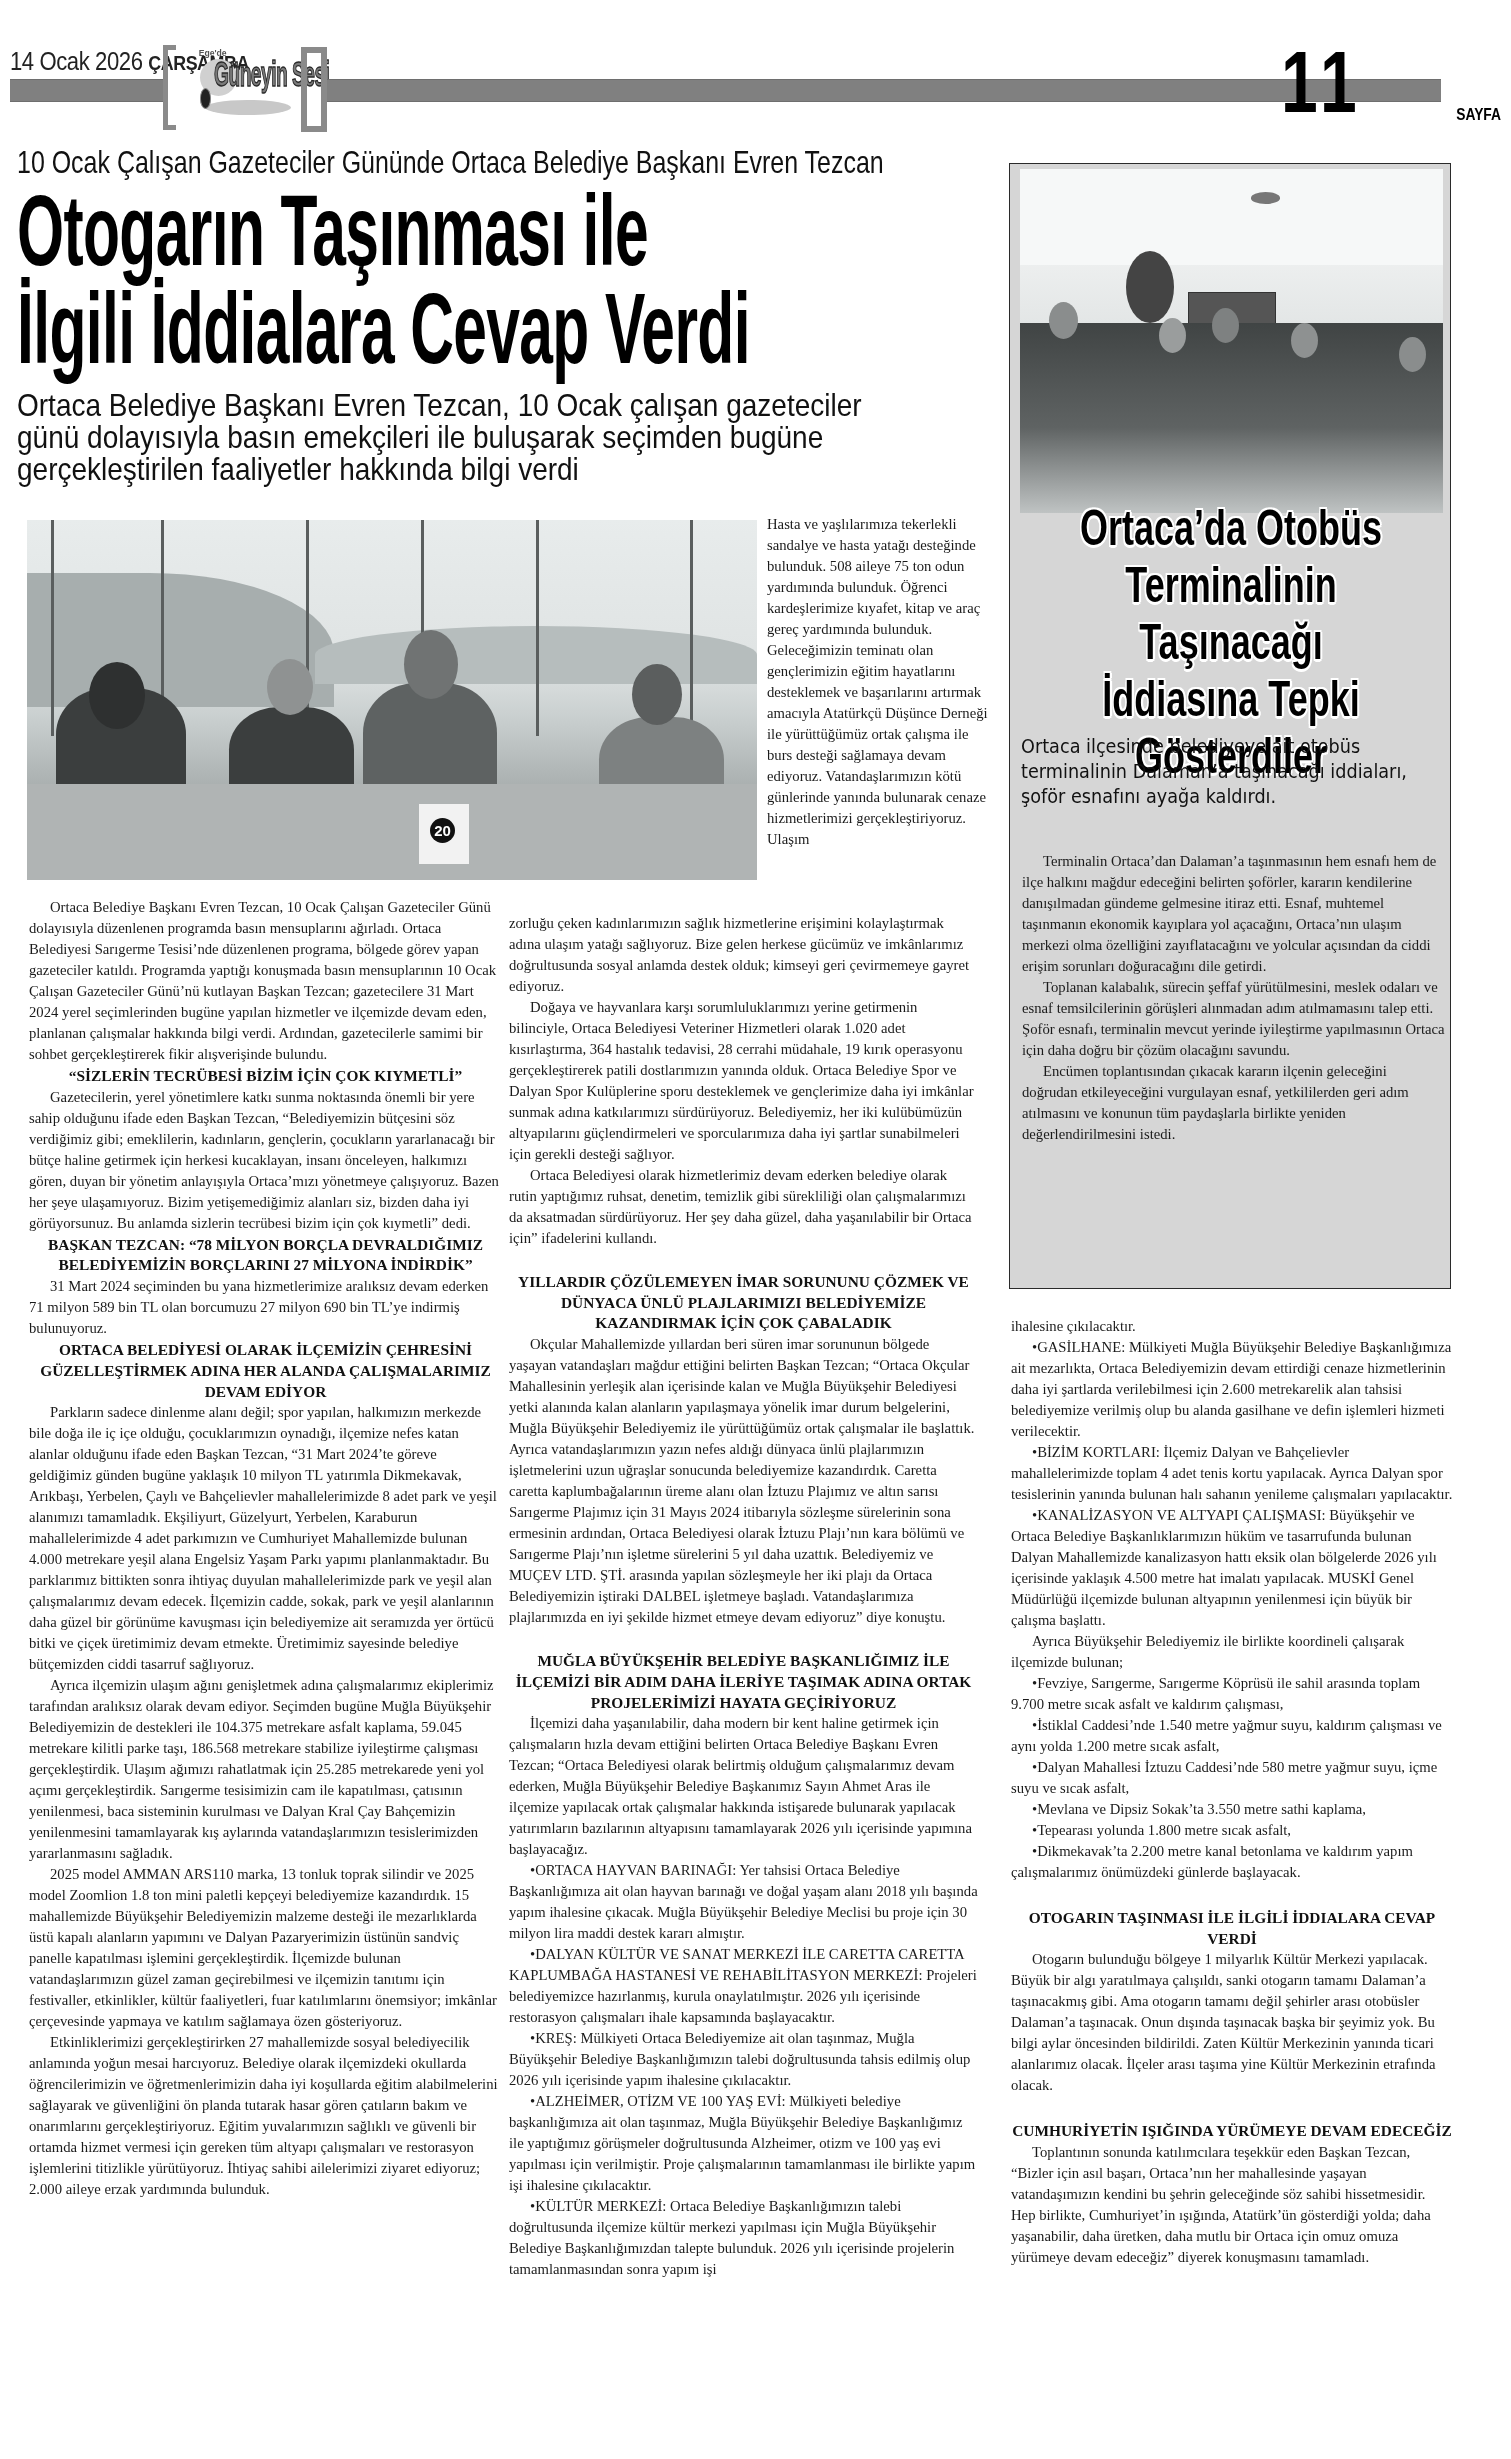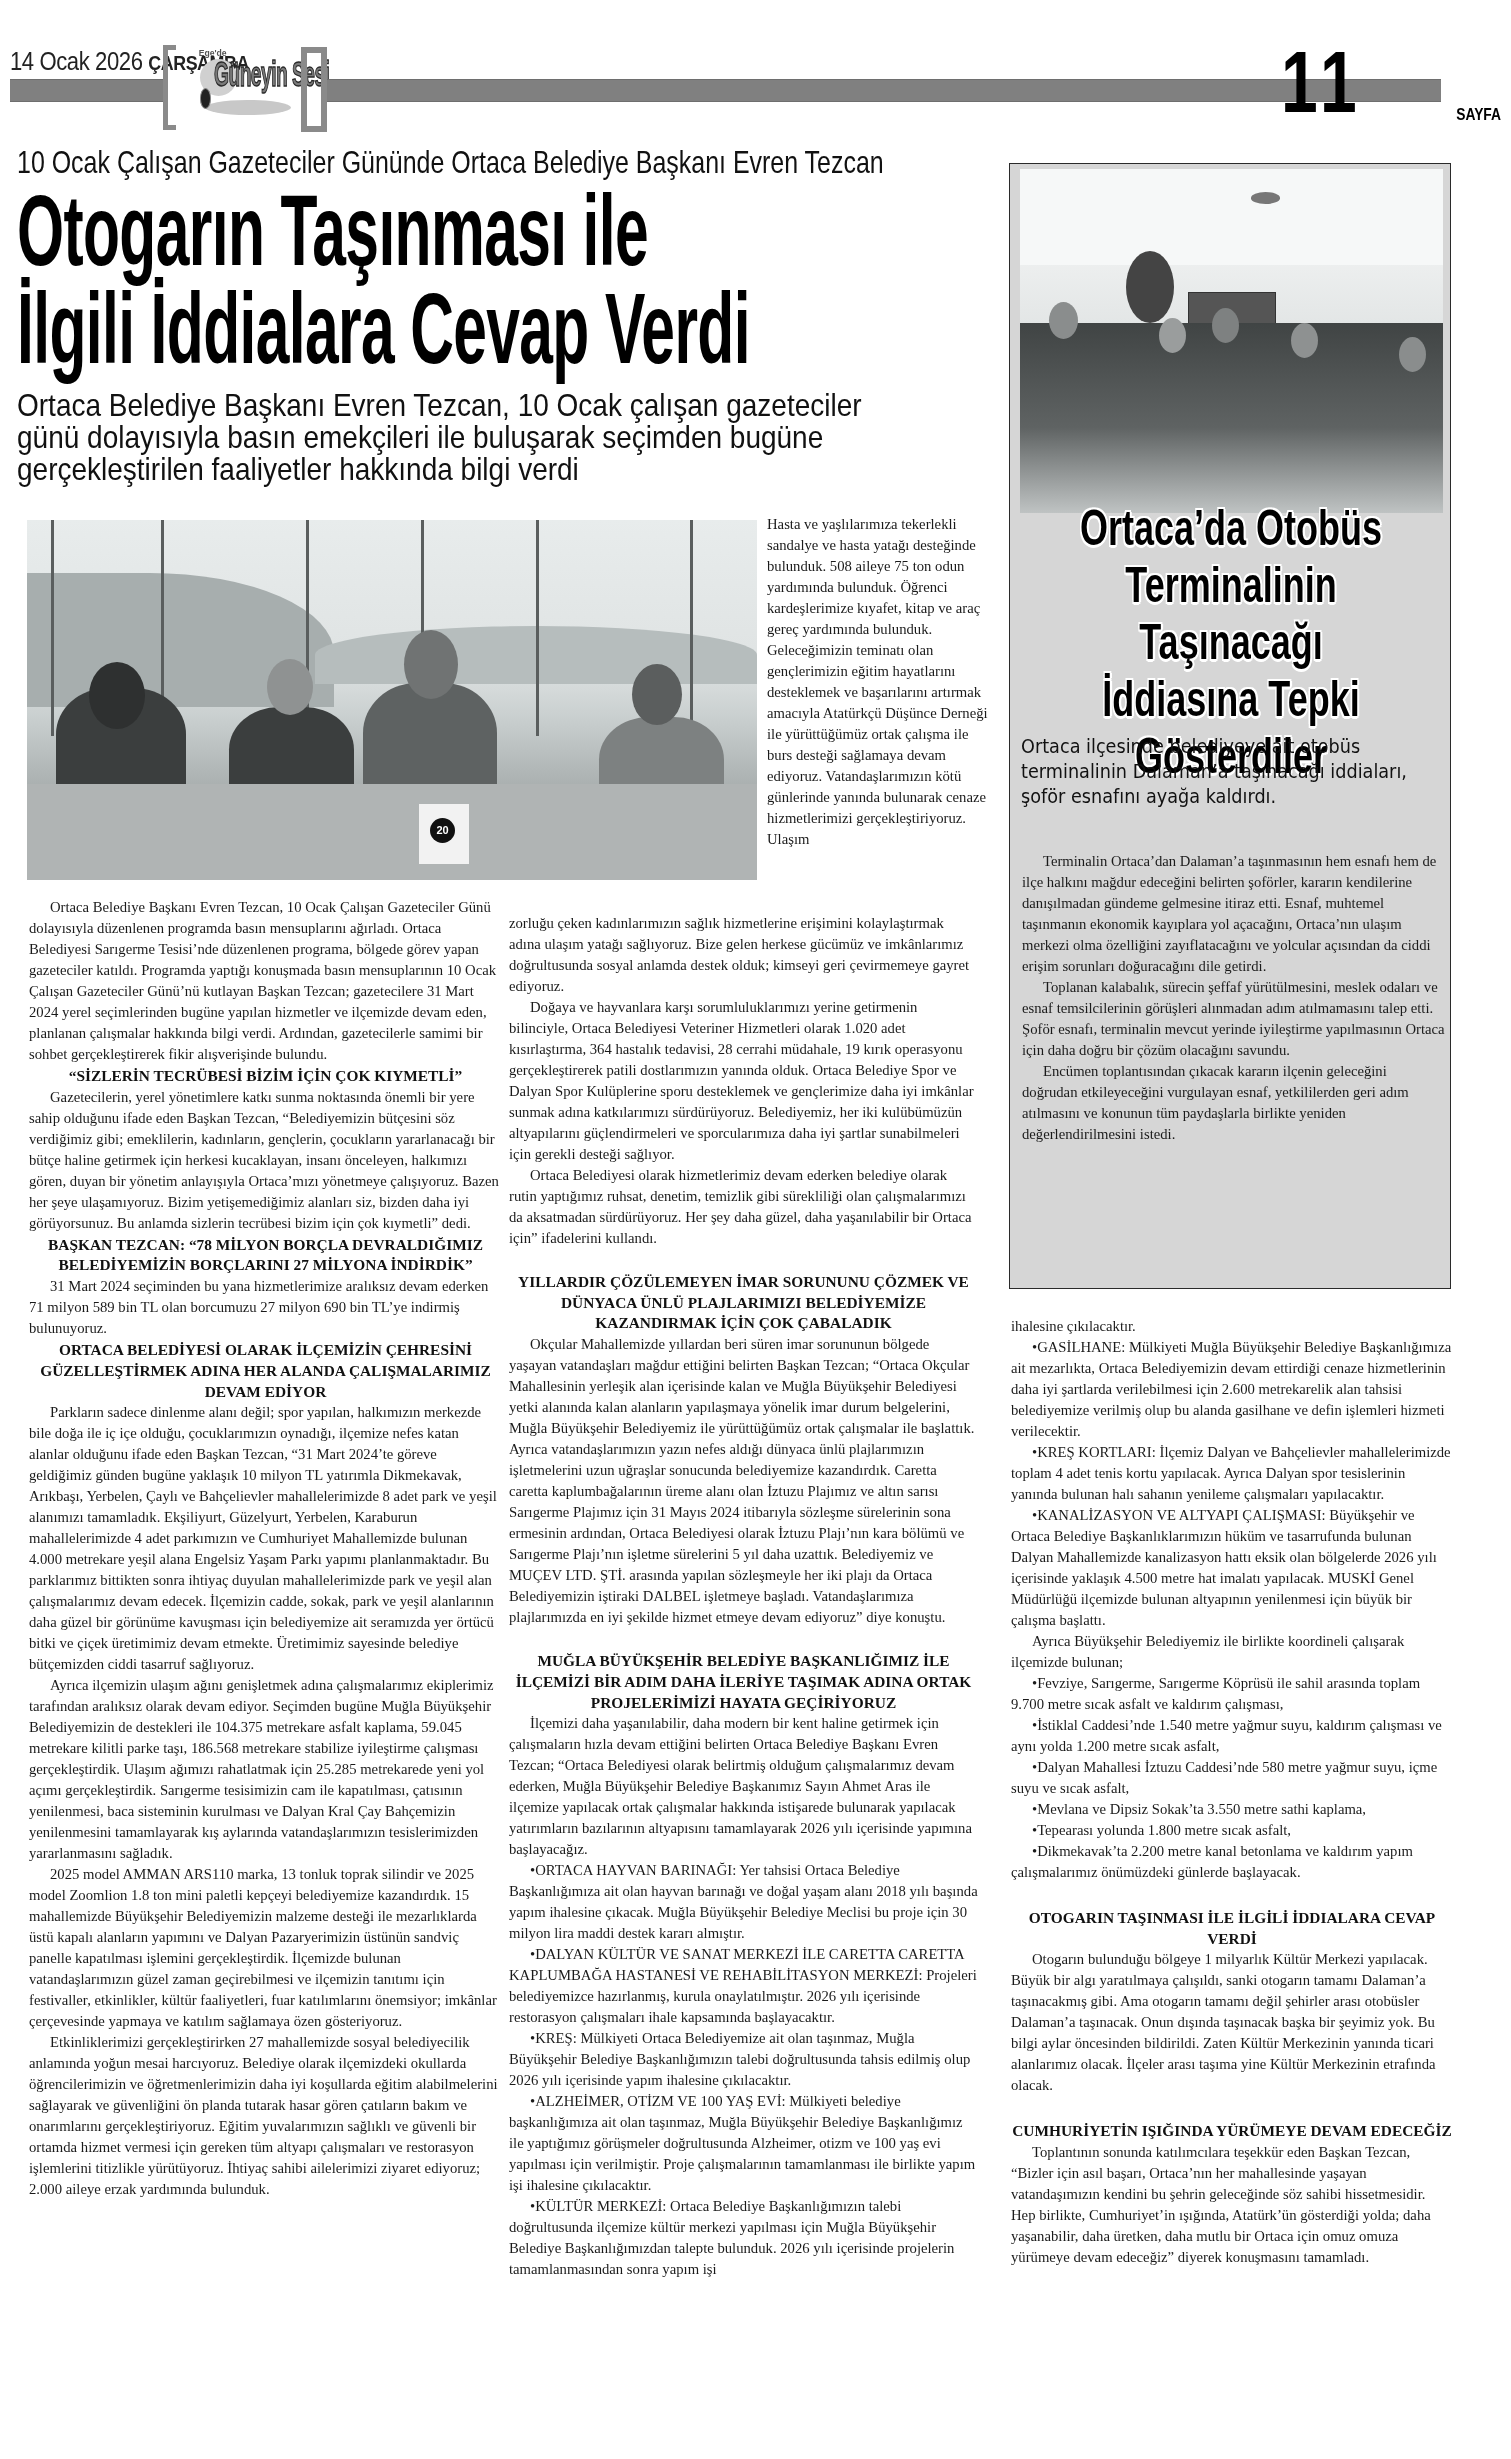--- a/index.html
+++ b/index.html
@@ -29,21 +29,21 @@
 
   
   .photo { position: absolute; overflow: hidden; }
   .photo-main { left: 27px; top: 520px; width: 730px; height: 360px; background: linear-gradient(180deg, #e8ecec 0%, #dfe3e3 40%, #c9cfcf 55%, #a8aeae 75%, #8d9393 100%); }
   .ph-window { position: absolute; top: 0; width: 2.9px; height: 60%; background: #5a5e5e; }
   .ph-hill { position: absolute; left: 0; top: 53px; width: 307px; height: 134px; background: #a7aeae; border-radius: 0 60% 0 0; }
   .ph-hill2 { position: absolute; left: 288px; top: 106px; width: 442px; height: 58px; background: #b6bdbd; border-radius: 60% 60% 0 0; }
   .ph-table { position: absolute; left: 0; top: 264px; width: 730px; height: 96px; background: #b0b4b4; }
   .ph-person { position: absolute; border-radius: 40% 40% 10% 10%; background: #3b3e3e; }
   .ph-head { position: absolute; border-radius: 50%; background: #6d7070; }
-  .ph-badge { position: absolute; left: 403px; top: 298px; width: 25px; height: 25px; border-radius: 50%; background: #111; color: #fff; font-family: "Liberation Sans", sans-serif; font-weight: 700; font-size: 11px; text-align: center; line-height: 25px; }
+  .ph-badge { position: absolute; left: 403px; top: 298px; width: 25px; height: 25px; border-radius: 50%; background: #111; color: #fff; font-family: "Liberation Sans", sans-serif; font-weight: 700; font-size: 15px; text-align: center; line-height: 25px; }
   .ph-sign { position: absolute; left: 392px; top: 284px; width: 50px; height: 60px; background: #f2f2f2; }
 
   
   .sidebox { position: absolute; left: 1009px; top: 163px; width: 442px; height: 1126px; background: #d6d6d6; border: 1.9px solid #2a2a2a; border-top: 1.9px solid #2a2a2a; }
   .photo-side { left: 1020px; top: 169px; width: 423px; height: 344px; background: linear-gradient(180deg, #f3f5f5 0%, #eef0f0 25%, #e3e6e6 45%, #9fa3a3 60%, #8a8e8e 100%); }
   .side-title { position: absolute; left: 1012px; top: 500px; width: 438px; text-align: center; font-family: "Liberation Sans", sans-serif; font-weight: 900; font-size: 50px; line-height: 57px; color: #000; text-shadow: -1.9px -1.9px 0 #fff, 1.9px -1.9px 0 #fff, -1.9px 1.9px 0 #fff, 1.9px 1.9px 0 #fff, 0 2.9px 0 #fff, 2.9px 0 0 #fff; transform: scaleX(0.72); }
   .side-deck { position: absolute; left: 1021px; top: 734px; width: 423px; font-family: "DejaVu Sans", sans-serif; font-size: 19px; line-height: 25px; color: #111; transform: scaleX(0.93); transform-origin: left; }
   .side-body { position: absolute; left: 1022px; top: 851px; width: 428px; }
 
   
@@ -159,21 +159,21 @@
   <p><b class="bhead">•ORTACA HAYVAN BARINAĞI:</b><span> Yer tahsisi Ortaca Belediye Başkanlığımıza ait olan hayvan barınağı ve doğal yaşam alanı 2018 yılı başında yapım ihalesine çıkacak. Muğla Büyükşehir Belediye Meclisi bu proje için 30 milyon lira maddi destek kararı almıştır.</span></p>
   <p><b class="bhead">•DALYAN KÜLTÜR VE SANAT MERKEZİ İLE CARETTA CARETTA KAPLUMBAĞA HASTANESİ VE REHABİLİTASYON MERKEZİ</b><span>: Projeleri belediyemizce hazırlanmış, kurula onaylatılmıştır. 2026 yılı içerisinde restorasyon çalışmaları ihale kapsamında başlayacaktır.</span></p>
   <p><b class="bhead">•KREŞ:</b><span> Mülkiyeti Ortaca Belediyemize ait olan taşınmaz, Muğla Büyükşehir Belediye Başkanlığımızın talebi doğrultusunda tahsis edilmiş olup 2026 yılı içerisinde yapım ihalesine çıkılacaktır.</span></p>
   <p><b class="bhead">•ALZHEİMER, OTİZM VE 100 YAŞ EVİ:</b><span> Mülkiyeti belediye başkanlığımıza ait olan taşınmaz, Muğla Büyükşehir Belediye Başkanlığımız ile yaptığımız görüşmeler doğrultusunda Alzheimer, otizm ve 100 yaş evi yapılması için verilmiştir. Proje çalışmalarının tamamlanması ile birlikte yapım işi ihalesine çıkılacaktır.</span></p>
   <p><b class="bhead">•KÜLTÜR MERKEZİ:</b><span> Ortaca Belediye Başkanlığımızın talebi doğrultusunda ilçemize kültür merkezi yapılması için Muğla Büyükşehir Belediye Başkanlığımızdan talepte bulunduk. 2026 yılı içerisinde projelerin tamamlanmasından sonra yapım işi</span></p>
 </div>
 
 <div class="col col3 txt">
   <p class="noind">ihalesine çıkılacaktır.</p>
   <p><b class="bhead">•GASİLHANE:</b><span> Mülkiyeti Muğla Büyükşehir Belediye Başkanlığımıza ait mezarlıkta, Ortaca Belediyemizin devam ettirdiği cenaze hizmetlerinin daha iyi şartlarda verilebilmesi için 2.600 metrekarelik alan tahsisi belediyemize verilmiş olup bu alanda gasilhane ve defin işlemleri hizmeti verilecektir.</span></p>
-  <p><b class="bhead">•KREŞ KORTLARI:</b><span> İlçemiz Dalyan ve Bahçelievler mahallelerimizde toplam 4 adet tenis kortu yapılacak. Ayrıca Dalyan spor tesislerinin yanında bulunan halı sahanın yenileme çalışmaları yapılacaktır.</span></p>
+  <p><b class="bhead">•BİZİM KORTLARI:</b><span> İlçemiz Dalyan ve Bahçelievler mahallelerimizde toplam 4 adet tenis kortu yapılacak. Ayrıca Dalyan spor tesislerinin yanında bulunan halı sahanın yenileme çalışmaları yapılacaktır.</span></p>
   <p><b class="bhead">•KANALİZASYON VE ALTYAPI ÇALIŞMASI:</b><span> Büyükşehir ve Ortaca Belediye Başkanlıklarımızın hüküm ve tasarrufunda bulunan Dalyan Mahallemizde kanalizasyon hattı eksik olan bölgelerde 2026 yılı içerisinde yaklaşık 4.500 metre hat imalatı yapılacak. MUSKİ Genel Müdürlüğü ilçemizde bulunan altyapının yenilenmesi için büyük bir çalışma başlattı.</span></p>
   <p class="bhead">Ayrıca Büyükşehir Belediyemiz ile birlikte koordineli çalışarak ilçemizde bulunan;</p>
   <p>•Fevziye, Sarıgerme, Sarıgerme Köprüsü ile sahil arasında toplam 9.700 metre sıcak asfalt ve kaldırım çalışması,</p>
   <p>•İstiklal Caddesi’nde 1.540 metre yağmur suyu, kaldırım çalışması ve aynı yolda 1.200 metre sıcak asfalt,</p>
   <p>•Dalyan Mahallesi İztuzu Caddesi’nde 580 metre yağmur suyu, içme suyu ve sıcak asfalt,</p>
   <p>•Mevlana ve Dipsiz Sokak’ta 3.550 metre sathi kaplama,</p>
   <p>•Tepearası yolunda 1.800 metre sıcak asfalt,</p>
   <p>•Dikmekavak’ta 2.200 metre kanal betonlama ve kaldırım yapım çalışmalarımız önümüzdeki günlerde başlayacak.</p>
   <div class="sub" style="margin-top:25px">OTOGARIN TAŞINMASI İLE İLGİLİ İDDIALARA CEVAP VERDİ</div>
   <p>Otogarın bulunduğu bölgeye 1 milyarlık Kültür Merkezi yapılacak. Büyük bir algı yaratılmaya çalışıldı, sanki otogarın tamamı Dalaman’a taşınacakmış gibi. Ama otogarın tamamı değil şehirler arası otobüsler Dalaman’a taşınacak. Onun dışında taşınacak başka bir şeyimiz yok. Bu bilgi aylar öncesinden bildirildi. Zaten Kültür Merkezinin yanında ticari alanlarımız olacak. İlçeler arası taşıma yine Kültür Merkezinin etrafında olacak.</p>

